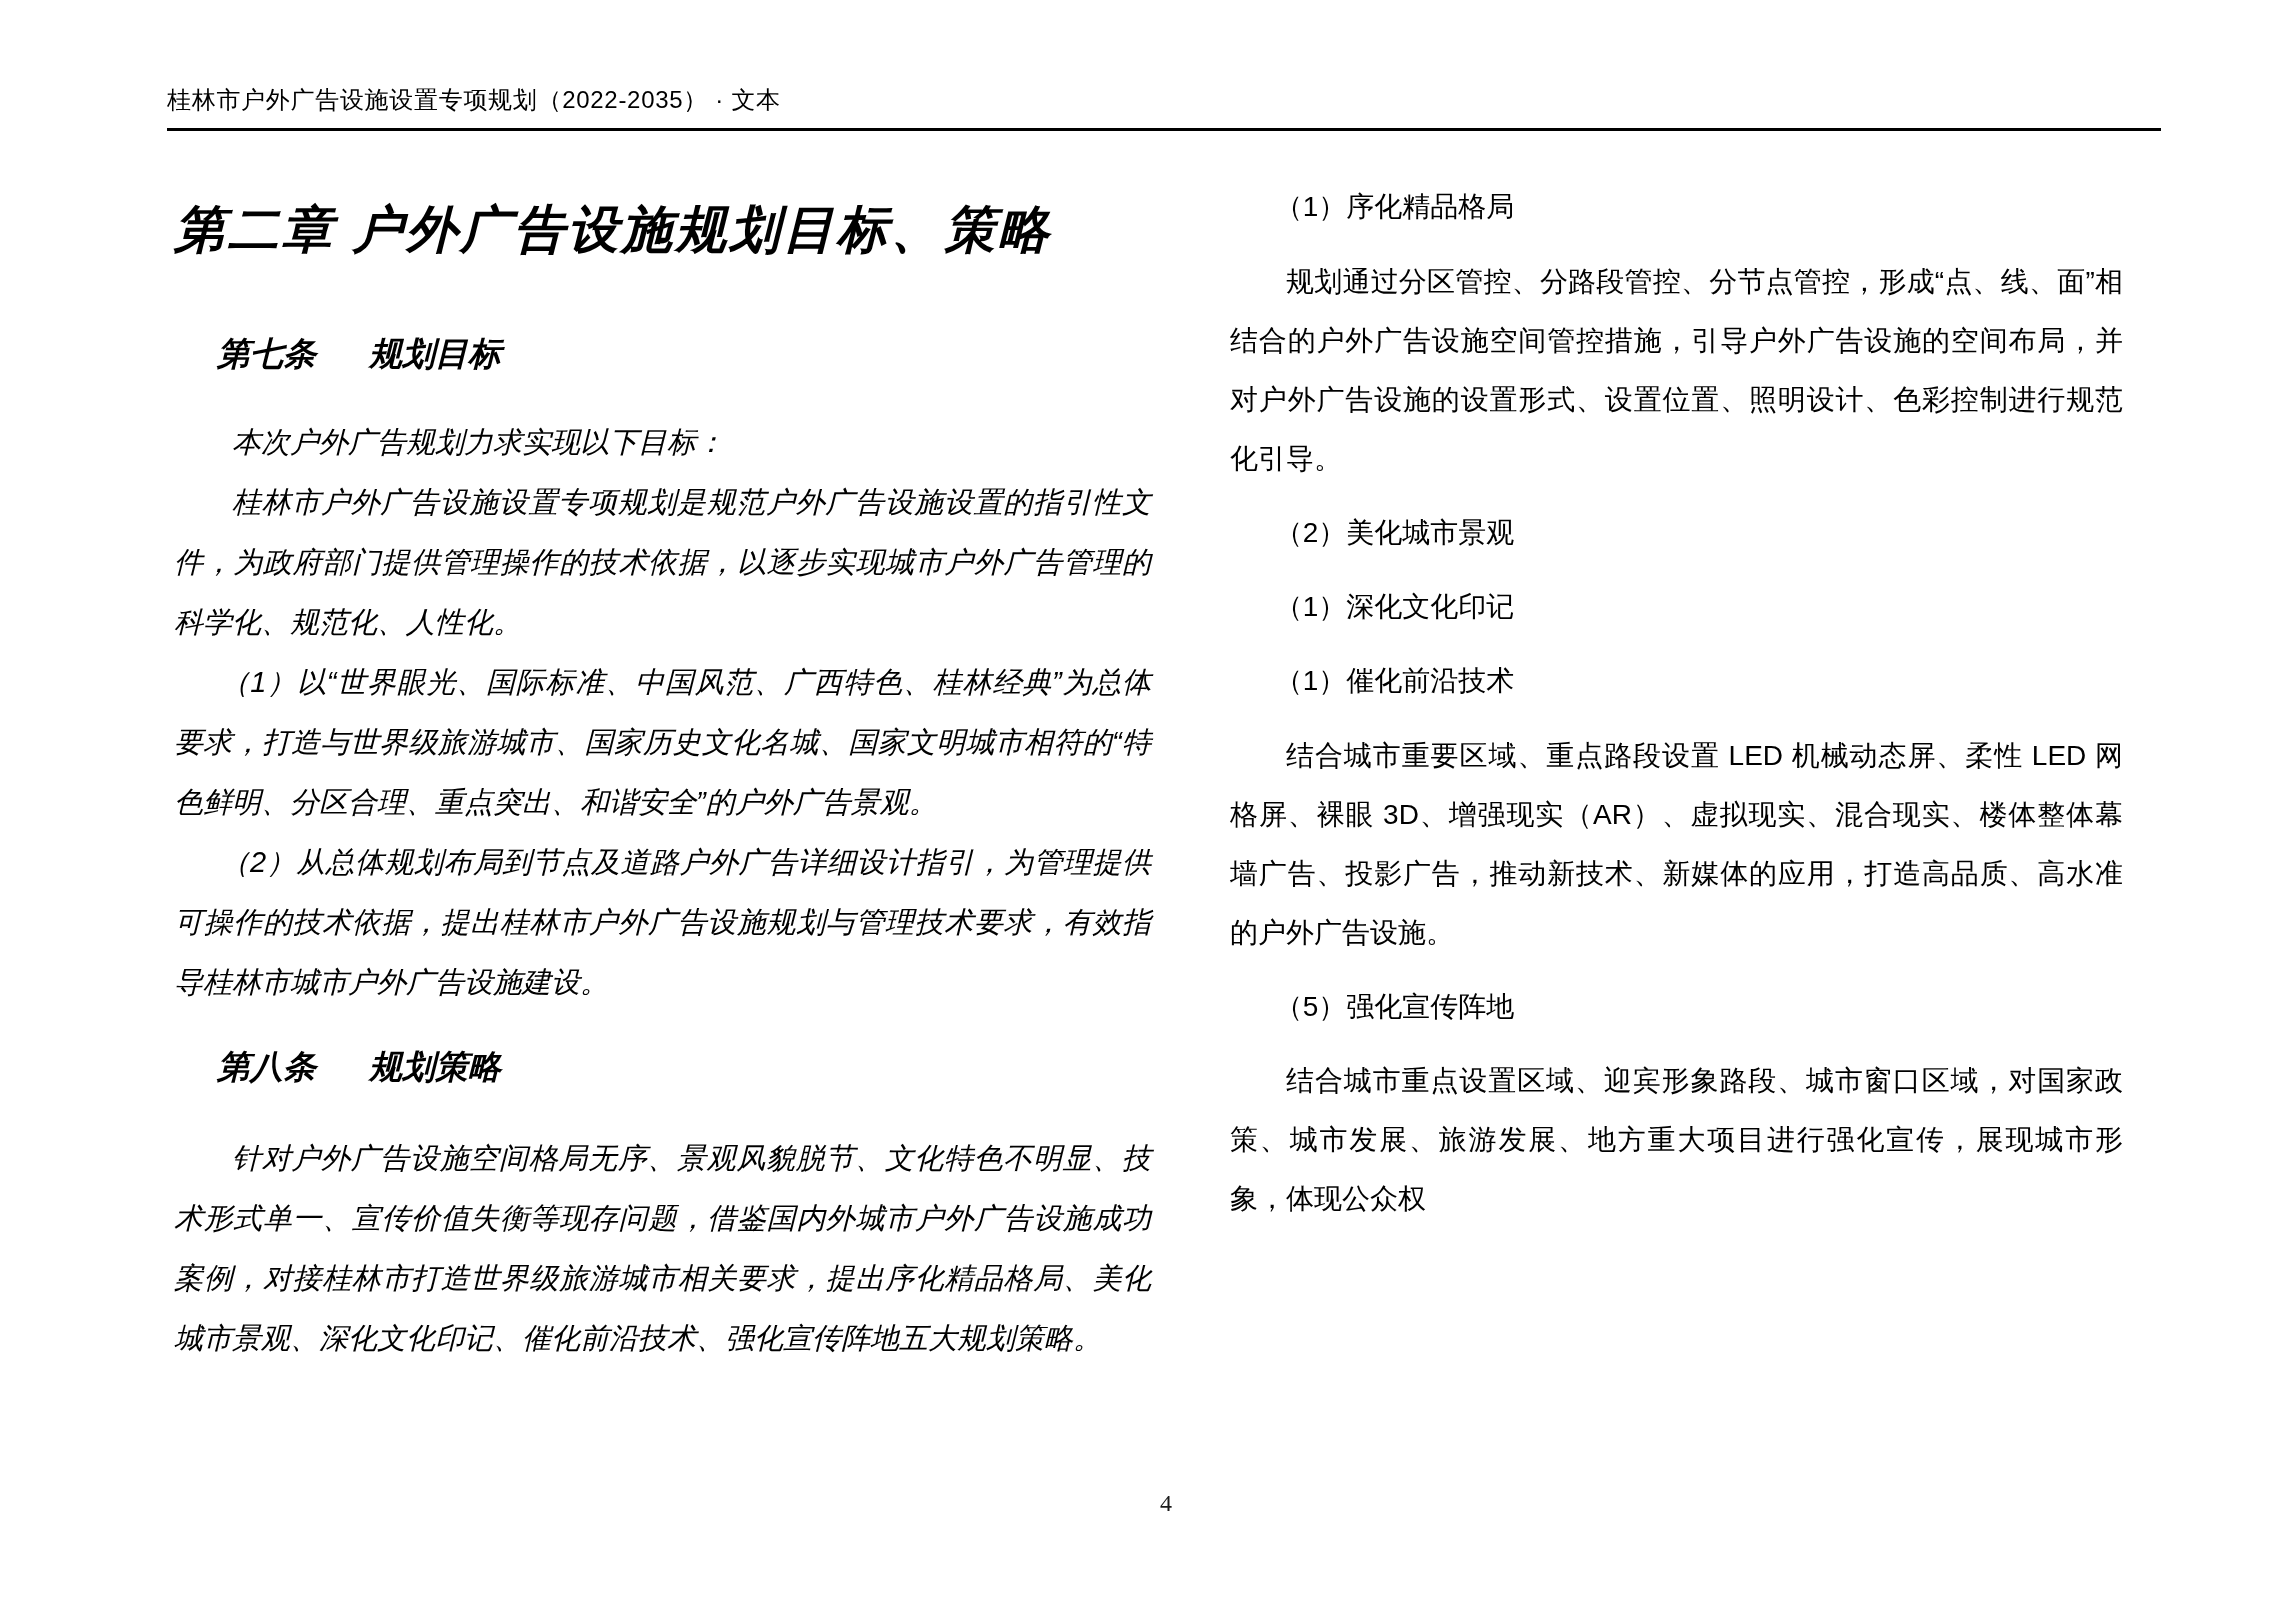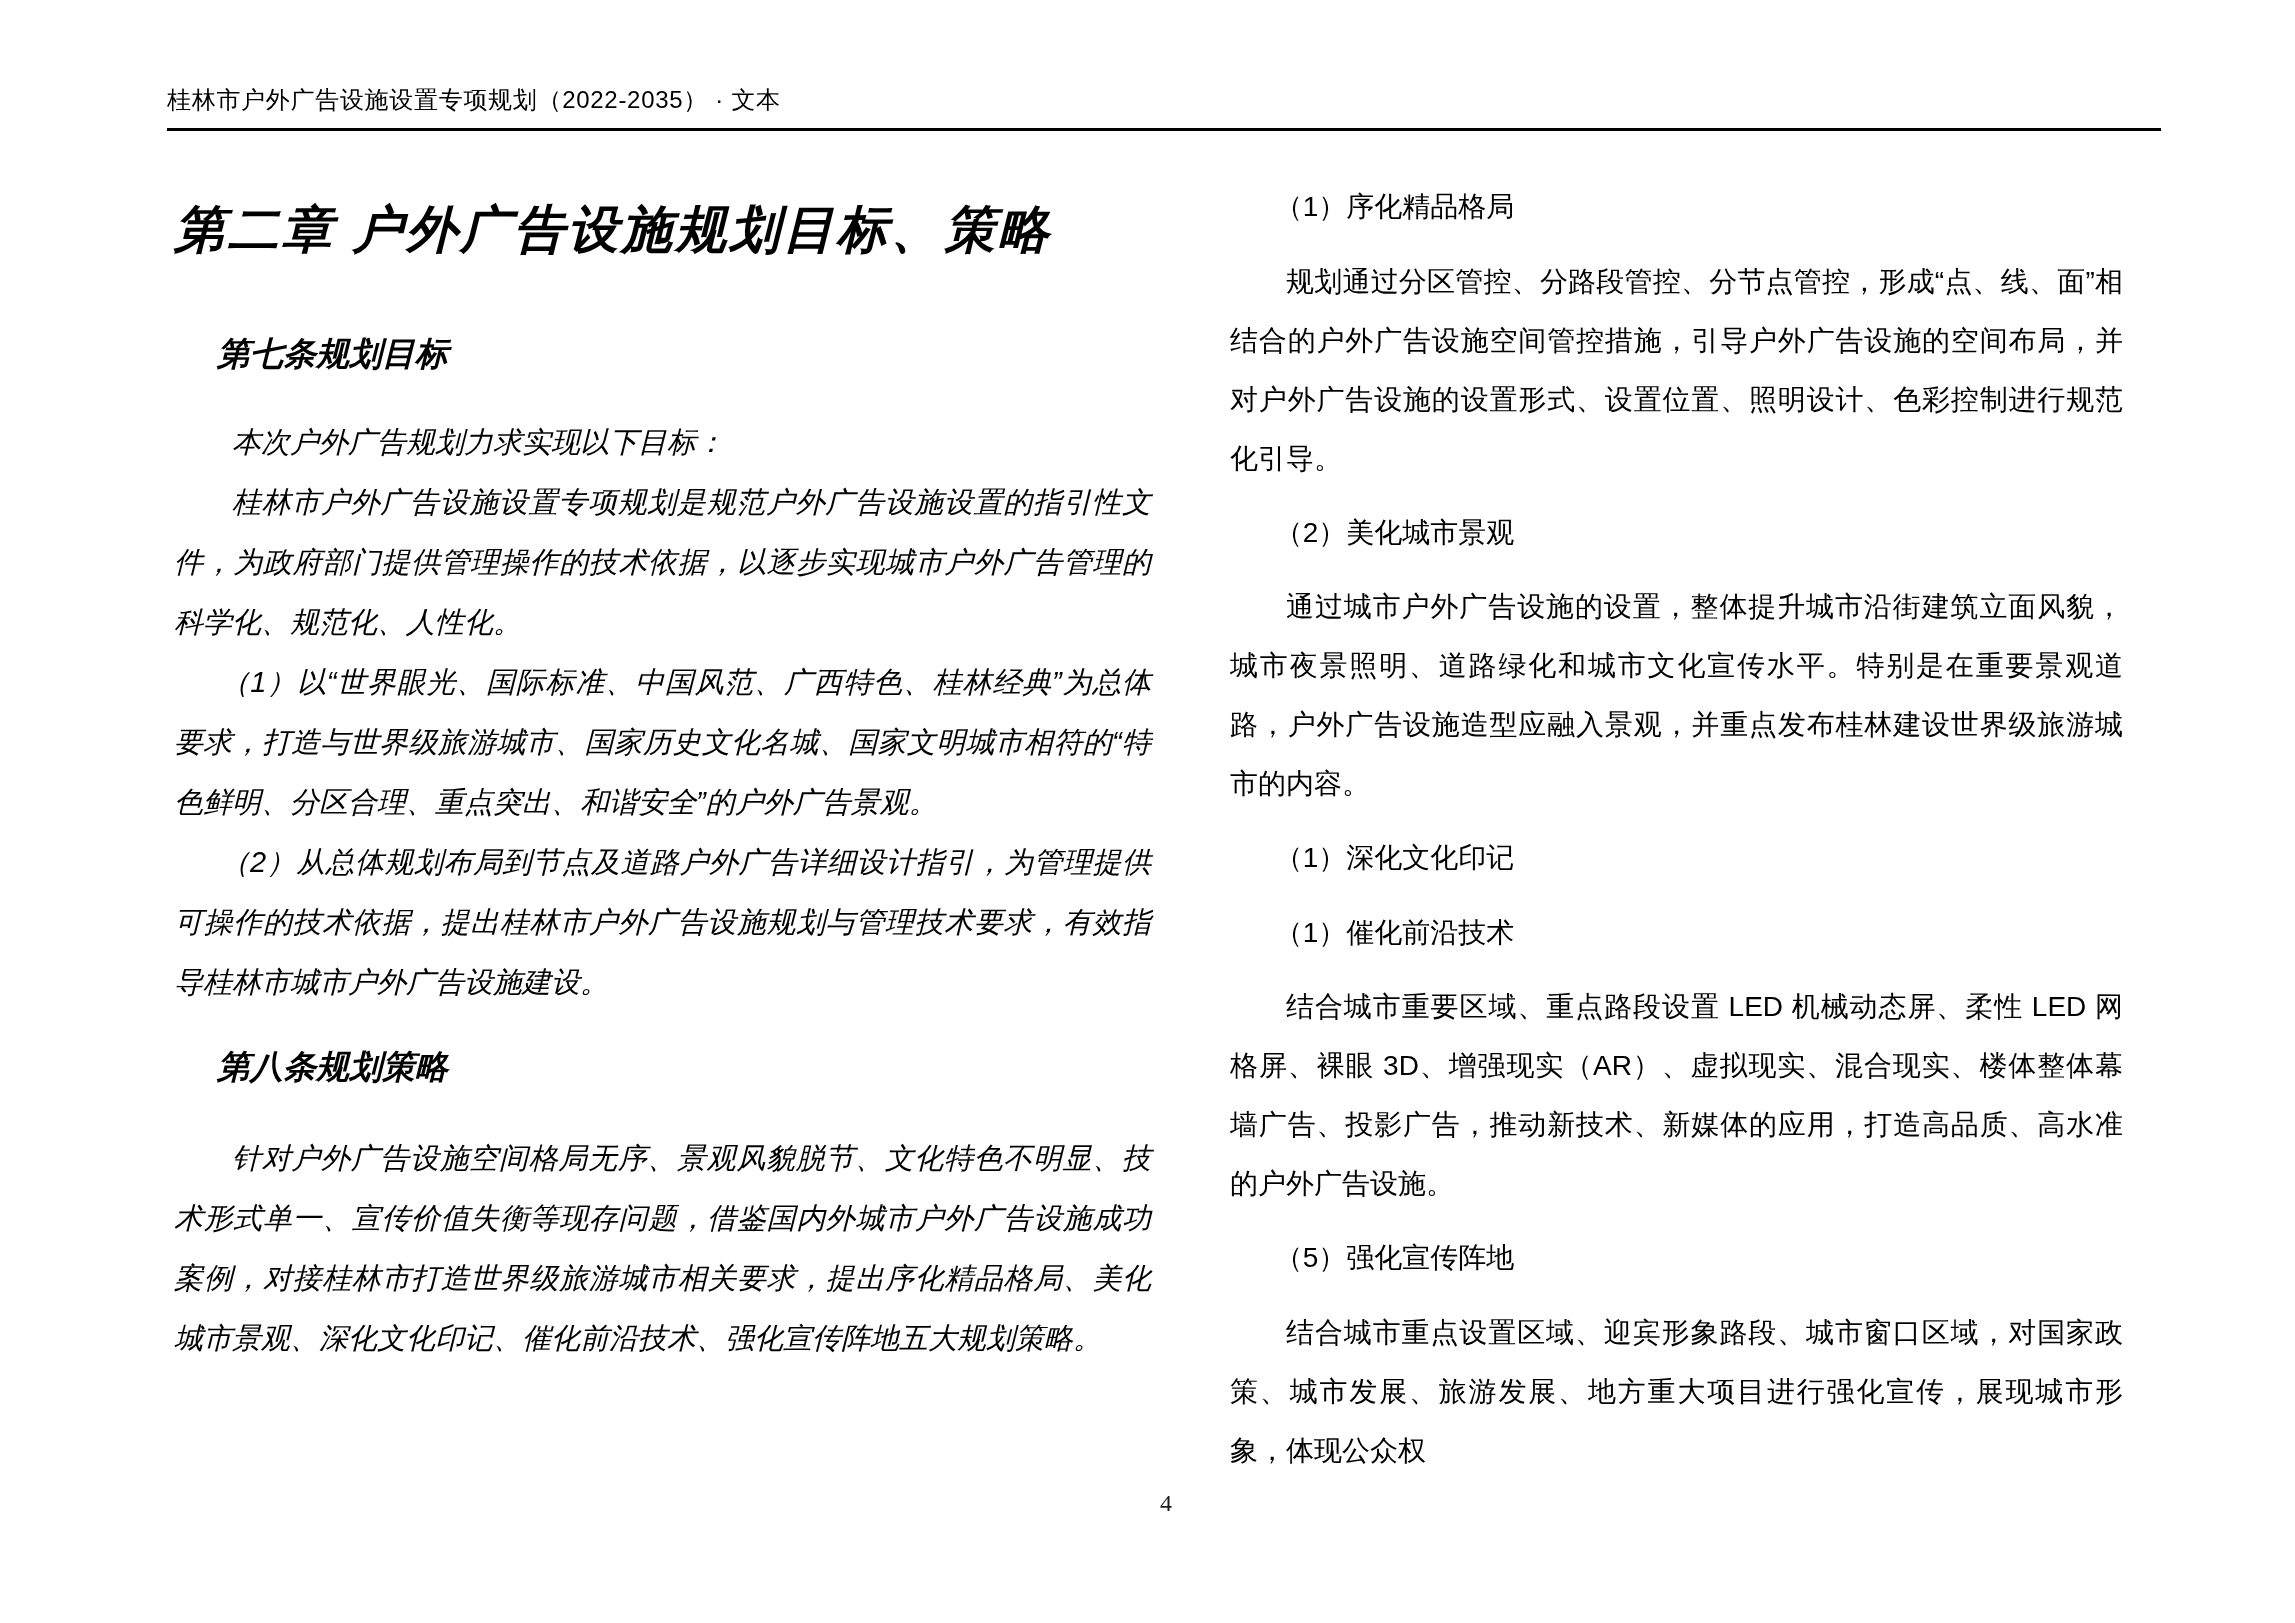--- a/index.html
+++ b/index.html
@@ -59,20 +59,21 @@
     margin: 0;
     font-size: 51px;
     font-weight: 900;
     letter-spacing: 2.8px;
     line-height: 59px;
     white-space: nowrap;
   }
   .sec-heading {
     display: flex;
     align-items: baseline;
+    gap: 53px;
     padding-left: 43px;
     margin: 74px 0 37px 0;
     font-size: 33px;
     font-weight: bold;
     line-height: 42px;
   }
   .sec-heading.second {
     margin-top: 34px;
     margin-bottom: 40px;
   }
@@ -139,21 +140,20 @@
   </div>
 
   <p class="body-p">针对户外广告设施空间格局无序、景观风貌脱节、文化特色不明显、技术形式单一、宣传价值失衡等现存问题，借鉴国内外城市户外广告设施成功案例，对接桂林市打造世界级旅游城市相关要求，提出序化精品格局、美化城市景观、深化文化印记、催化前沿技术、强化宣传阵地五大规划策略。</p>
 </div>
 
 <div class="right-col">
   <p class="rc-head">（1）序化精品格局</p>
   <p class="rc-body">规划通过分区管控、分路段管控、分节点管控，形成“点、线、面”相结合的户外广告设施空间管控措施，引导户外广告设施的空间布局，并对户外广告设施的设置形式、设置位置、照明设计、色彩控制进行规范化引导。</p>
 
   <p class="rc-head">（2）美化城市景观</p>
-  <p class="rc-body">通过城市户外广告设施的设置，整体提升城市沿街建筑立面风貌，城市夜景照明、道路绿化和城市文化宣传水平。特别是在重要景观道路，户外广告设施造型应融入景观，并重点发布桂林建设世界级旅游城市的内容。</p>
 
   <p class="rc-head">（1）深化文化印记</p>
 
   <p class="rc-head">（1）催化前沿技术</p>
   <p class="rc-body">结合城市重要区域、重点路段设置 LED 机械动态屏、柔性 LED 网格屏、裸眼 3D、增强现实（AR）、虚拟现实、混合现实、楼体整体幕墙广告、投影广告，推动新技术、新媒体的应用，打造高品质、高水准的户外广告设施。</p>
 
   <p class="rc-head">（5）强化宣传阵地</p>
   <p class="rc-body">结合城市重点设置区域、迎宾形象路段、城市窗口区域，对国家政策、城市发展、旅游发展、地方重大项目进行强化宣传，展现城市形象，体现公众权</p>
 </div>
 

